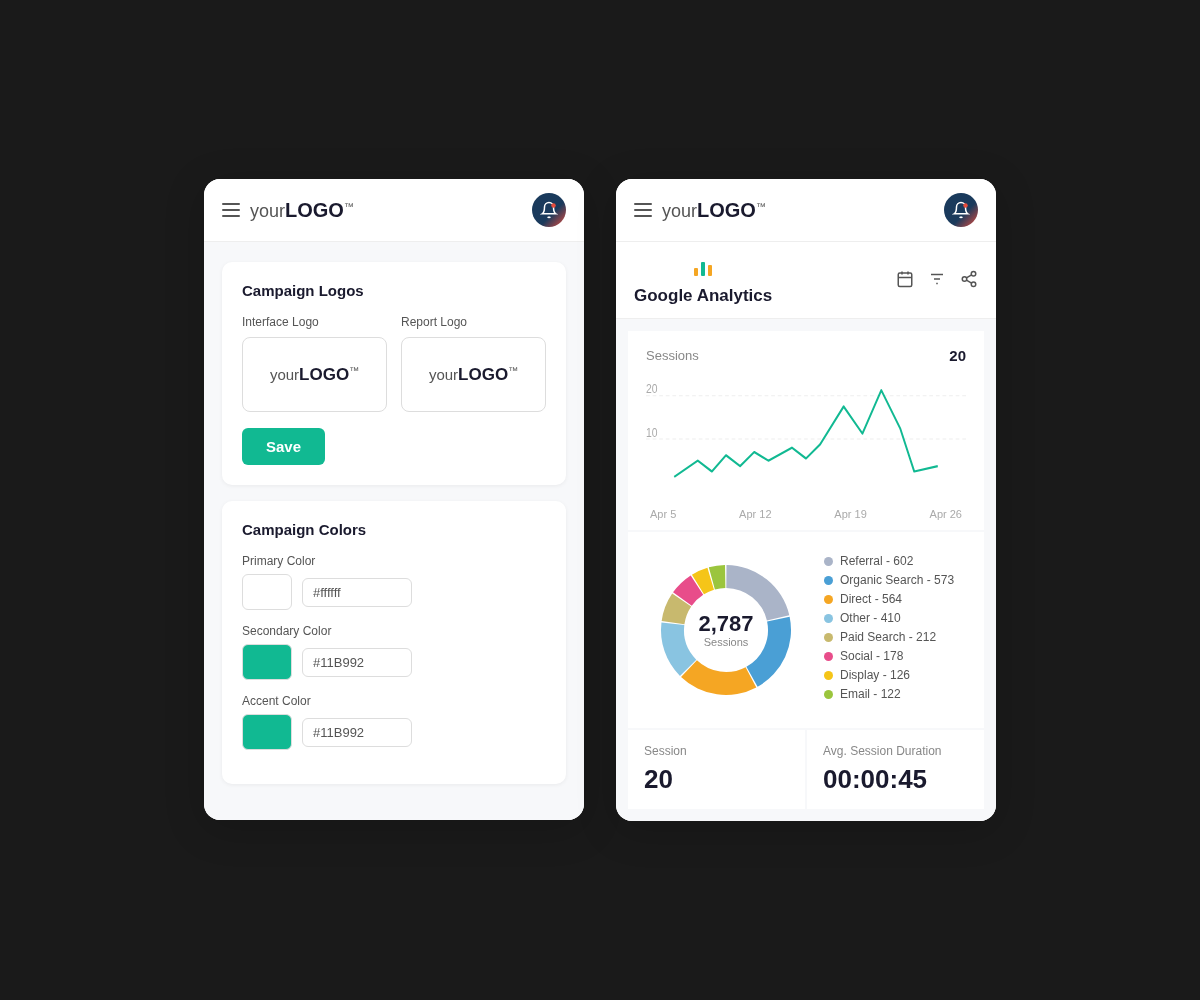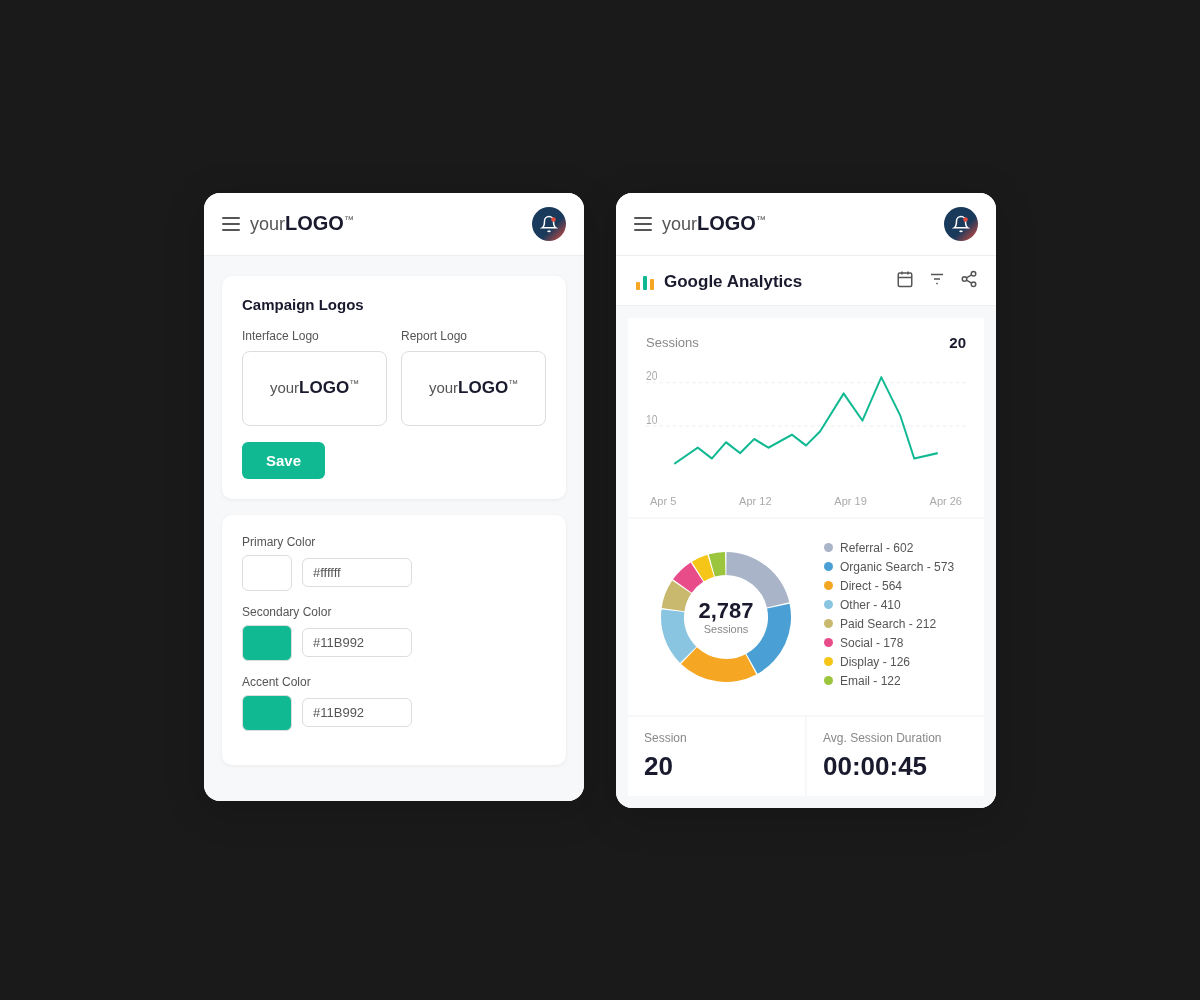--- a/index.html
+++ b/index.html
@@ -183,22 +183,23 @@
     .analytics-header {
       display: flex;
       align-items: center;
       justify-content: space-between;
       padding: 14px 18px 12px;
       border-bottom: 1px solid #eee;
       background: #fff;
     }
     .analytics-title-row {
       display: flex;
-      align-items: flex-end;
+      align-items: center;
       gap: 8px;
+      flex-direction: column;
     }
     .analytics-icon {
       width: 22px;
       height: 22px;
     }
     .analytics-title {
       font-size: 17px;
       font-weight: 700;
       color: #1a1a2e;
     }
@@ -381,20 +382,21 @@
               <div class="logo-text">
                 <span>your</span><strong>LOGO</strong><span class="logo-tm">™</span>
               </div>
             </div>
           </div>
         </div>
         <button class="save-btn">Save</button>
       </div>
 
       <div class="card">
+        <div class="card-title">Campaign Colors</div>
 
         <div class="color-row">
           <div class="color-row-label">Primary Color</div>
           <div class="color-inputs">
             <div class="color-swatch" style="background:#ffffff;"></div>
             <input class="color-hex" type="text" value="#ffffff" style="">
           </div>
         </div>
 
         <div class="color-row">

